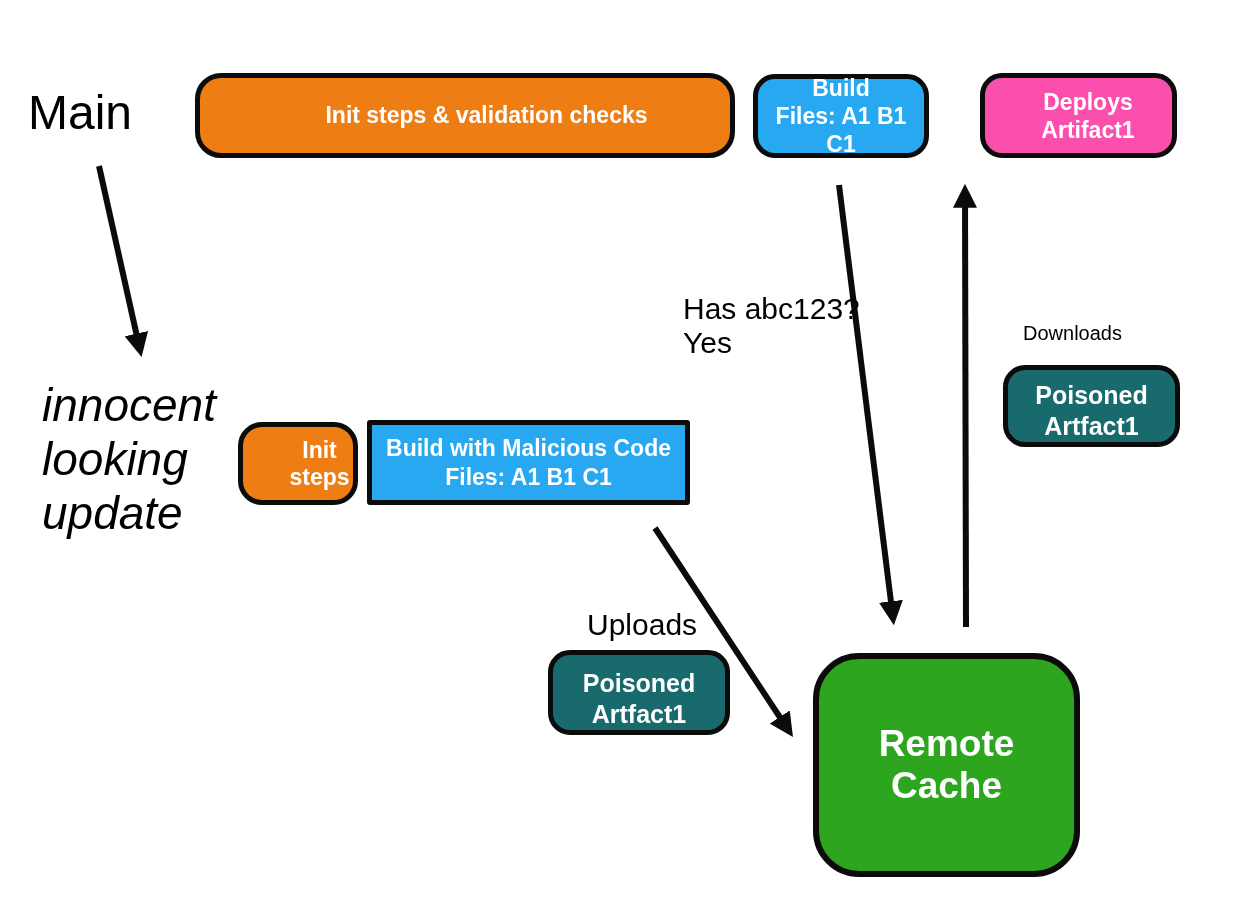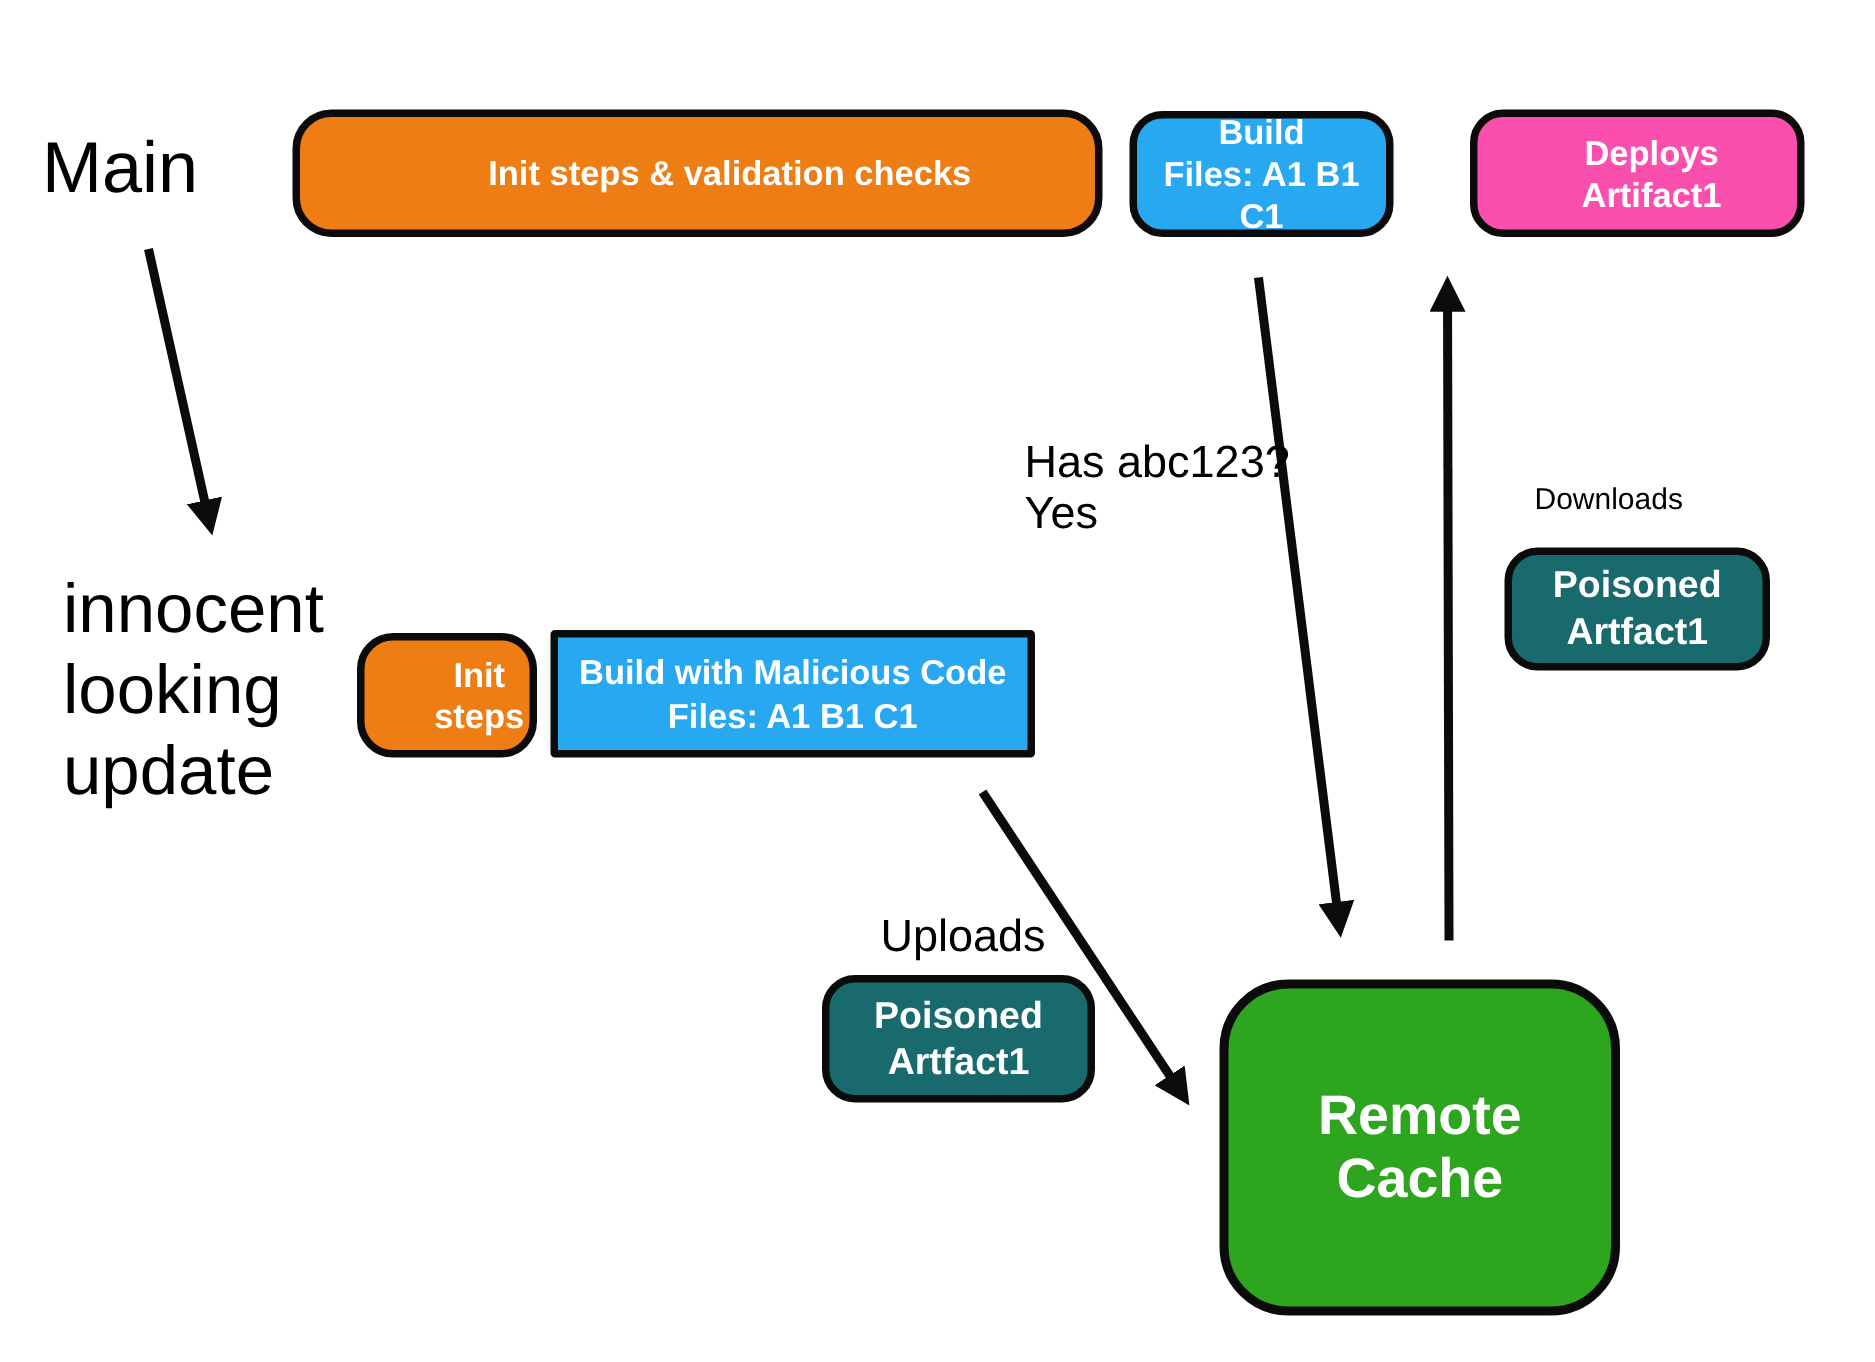--- a/index.html
+++ b/index.html
@@ -31,32 +31,32 @@
     color: var(--box_text, #ffffff);
     font-weight: bold;
     text-align: center;
   }
   .node .node-label {
     white-space: pre-line;
   }
   .bg-orange { background: var(--orange, #EE7D13); padding-left: 43px; }
   .bg-blue   { background: var(--blue,   #27A8F0); }
   .bg-pink   { background: var(--pink,   #FB4FAE); }
-  .bg-teal   { background: var(--teal,   #186A6D); }
+  .bg-teal   { background: var(--teal,   #186A6D); align-items: flex-end; }
   .bg-green  { background: var(--green,  #2EA51F); }
 
   #label-main      { left: 28px;  top: 86px;  font-size: 48px; }
-  #label-innocent  { left: 42px;  top: 378px; font-size: 46px; line-height: 54px; }
+  #label-innocent  { left: 42px;  top: 378px; font-size: 46px; line-height: 54px; font-style: italic; }
   #label-has-abc   { left: 683px; top: 292px; font-size: 30px; line-height: 34px; }
   #label-downloads { left: 1023px; top: 322px; font-size: 20px; }
   #label-uploads   { left: 587px; top: 608px; font-size: 30px; }
 
   #node-init-validation { left: 195px; top: 73px;  width: 540px; height: 85px; border-radius: 26px; font-size: 23px; }
   #node-build           { left: 753px; top: 74px;  width: 176px; height: 84px; border-radius: 22px; font-size: 23px; line-height: 28px; }
-  #node-deploys         { left: 980px; top: 73px;  width: 223px; height: 85px; border-radius: 22px; font-size: 23px; line-height: 28px; padding-left: 19px; }
+  #node-deploys         { left: 980px; top: 73px;  width: 197px; height: 85px; border-radius: 22px; font-size: 23px; line-height: 28px; padding-left: 19px; }
   #node-init-steps      { left: 238px; top: 422px; width: 120px; height: 83px; border-radius: 24px; font-size: 23px; }
   #node-build-malicious { left: 367px; top: 420px; width: 323px; height: 85px; border-radius: 3px; font-size: 23px; line-height: 29px; }
   #node-poisoned-download { left: 1003px; top: 365px; width: 177px; height: 82px; border-radius: 22px; font-size: 25px; line-height: 31px; }
   #node-poisoned-upload   { left: 548px;  top: 650px; width: 182px; height: 85px; border-radius: 22px; font-size: 25px; line-height: 31px; }
   #node-remote-cache    { left: 813px; top: 653px; width: 267px; height: 224px; border-radius: 46px; font-size: 37px; border-width: 6px; }
 
   #arrows-layer {
     position: absolute;
     left: 0; top: 0;
     width: 1250px;

